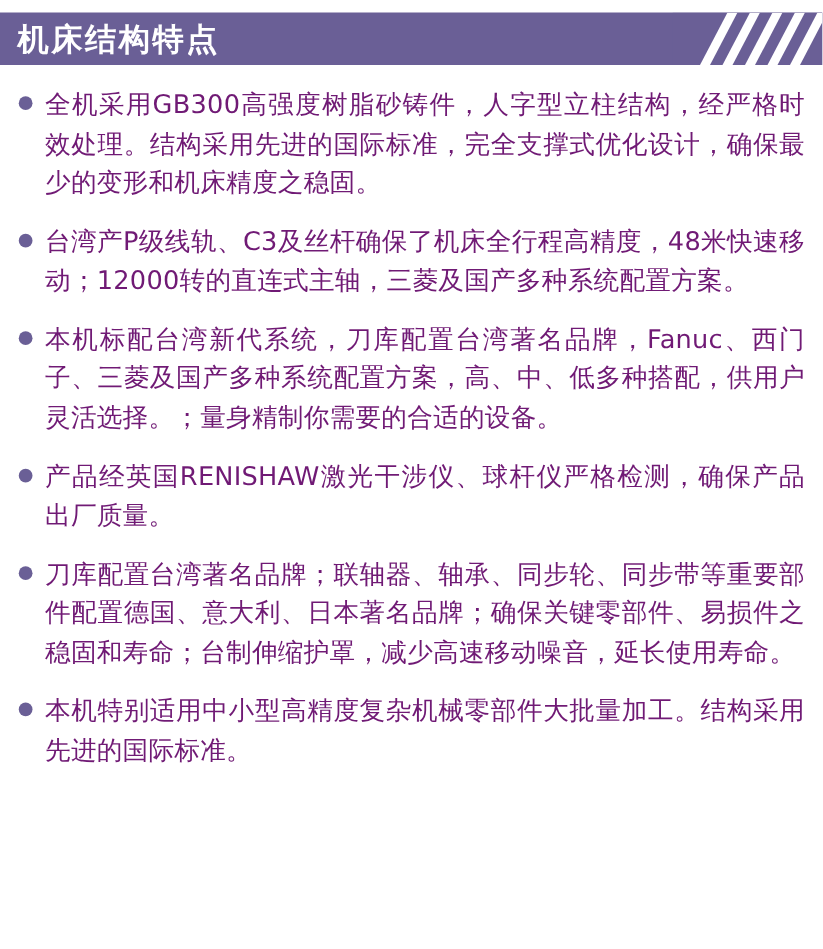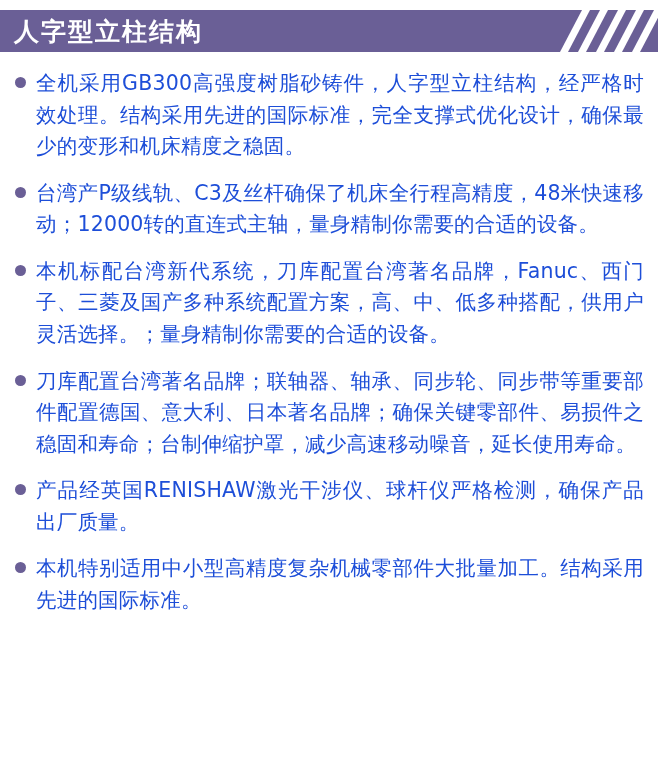--- a/index.html
+++ b/index.html
@@ -61,33 +61,33 @@
     left: 1px;
     top: 9px;
     width: 11px;
     height: 11px;
     border-radius: 50%;
     background: #6a5f96;
   }
   .bullet-text {
     font-size: 20.5px;
     line-height: 1.54;
-    color: #1d4ed8;
+    color: #701a75;
     text-align: justify;
     letter-spacing: 0.2px;
     font-weight: 500;
   }
 </style>
 </head>
 <body>
 
 <div class="page">
 
   <div class="header">
-    <div class="header-title">人字型立柱结构</div>
+    <div class="header-title">机床结构特点</div>
     <div class="header-stripes">
       <svg width="120" height="42" viewBox="0 0 120 42" xmlns="http://www.w3.org/2000/svg">
         <rect x="0" y="0" width="120" height="42" fill="#6a5f96"></rect>
         <g fill="#ffffff">
           <polygon points="22,42 44,0 52,0 30,42"></polygon>
           <polygon points="40,42 62,0 70,0 48,42"></polygon>
           <polygon points="58,42 80,0 88,0 66,42"></polygon>
           <polygon points="76,42 98,0 106,0 84,42"></polygon>
           <polygon points="94,42 116,0 124,0 102,42"></polygon>
         </g>
@@ -97,36 +97,36 @@
 
   <div class="content">
 
     <div class="bullet-item">
       <span class="bullet-dot"></span>
       <div class="bullet-text">全机采用GB300高强度树脂砂铸件，人字型立柱结构，经严格时效处理。结构采用先进的国际标准，完全支撑式优化设计，确保最少的变形和机床精度之稳固。</div>
     </div>
 
     <div class="bullet-item">
       <span class="bullet-dot"></span>
-      <div class="bullet-text">台湾产P级线轨、C3及丝杆确保了机床全行程高精度，48米快速移动；12000转的直连式主轴，量身精制你需要的合适的设备。</div>
+      <div class="bullet-text">台湾产P级线轨、C3及丝杆确保了机床全行程高精度，48米快速移动；12000转的直连式主轴，三菱及国产多种系统配置方案。</div>
     </div>
 
     <div class="bullet-item">
       <span class="bullet-dot"></span>
       <div class="bullet-text">本机标配台湾新代系统，刀库配置台湾著名品牌，Fanuc、西门子、三菱及国产多种系统配置方案，高、中、低多种搭配，供用户灵活选择。；量身精制你需要的合适的设备。</div>
     </div>
 
     <div class="bullet-item">
       <span class="bullet-dot"></span>
-      <div class="bullet-text">刀库配置台湾著名品牌；联轴器、轴承、同步轮、同步带等重要部件配置德国、意大利、日本著名品牌；确保关键零部件、易损件之稳固和寿命；台制伸缩护罩，减少高速移动噪音，延长使用寿命。</div>
+      <div class="bullet-text">产品经英国RENISHAW激光干涉仪、球杆仪严格检测，确保产品出厂质量。</div>
     </div>
 
     <div class="bullet-item">
       <span class="bullet-dot"></span>
-      <div class="bullet-text">产品经英国RENISHAW激光干涉仪、球杆仪严格检测，确保产品出厂质量。</div>
+      <div class="bullet-text">刀库配置台湾著名品牌；联轴器、轴承、同步轮、同步带等重要部件配置德国、意大利、日本著名品牌；确保关键零部件、易损件之稳固和寿命；台制伸缩护罩，减少高速移动噪音，延长使用寿命。</div>
     </div>
 
     <div class="bullet-item">
       <span class="bullet-dot"></span>
       <div class="bullet-text">本机特别适用中小型高精度复杂机械零部件大批量加工。结构采用先进的国际标准。</div>
     </div>
 
   </div>
 
 </div>

